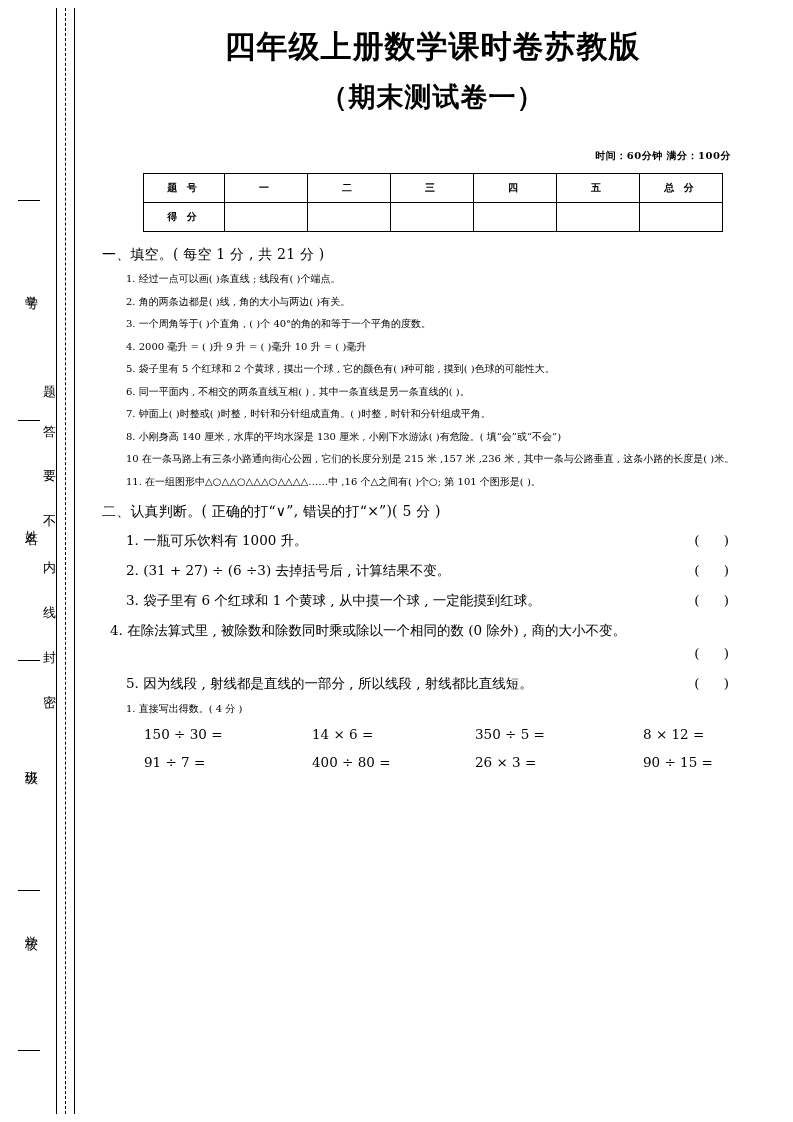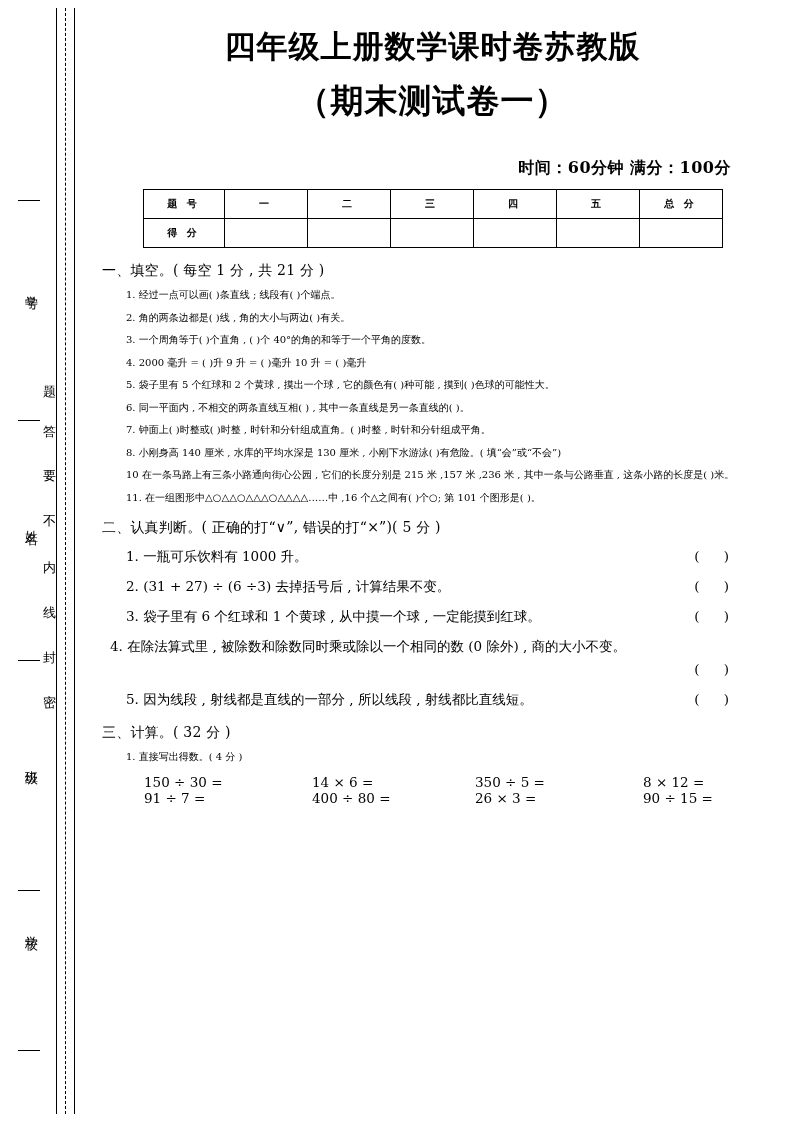--- a/index.html
+++ b/index.html
@@ -79,27 +79,27 @@
     font-weight: bold;
     font-size: 31px;
     letter-spacing: 1px;
     margin-top: 28px;
     line-height: 1.2;
   }
   .title2 {
     text-align: center;
     font-family: "DejaVu Sans", "Liberation Sans", sans-serif;
     font-weight: bold;
-    font-size: 33px;
+    font-size: 27px;
     letter-spacing: 1px;
     margin-top: 14px;
   }
   .meta {
     text-align: right;
-    font-size: 16px;
+    font-size: 10px;
     font-weight: bold;
     margin-top: 34px;
     padding-right: 34px;
     letter-spacing: 0.5px;
   }
 
   table.score {
     border-collapse: collapse;
     width: 580px;
     margin: 10px auto 0 auto;
@@ -153,21 +153,21 @@
     margin-top: 2px;
     padding-right: 0;
   }
   .tf-wrap { position: relative; }
 
   .calc-grid {
     margin-top: 10px;
     margin-left: 44px;
     display: grid;
     grid-template-columns: 168px 163px 168px 150px;
-    row-gap: 0;
+    row-gap: 12px;
     font-size: 13.5px;
   }
 </style>
 </head>
 <body>
 
 <div class="seal-strip">
   <div class="seal-rule r1"></div>
   <div class="seal-rule r2"></div>
   <div class="dashed-v"></div>
@@ -250,21 +250,20 @@
   </div>
   <div class="tf tf-wrap" style="padding-right:0;margin-left:10px;">
     <span>4. 在除法算式里 , 被除数和除数同时乘或除以一个相同的数 (0 除外) , 商的大小不变。</span>
     <span class="brk below" style="padding-right:26px;">(        )</span>
   </div>
   <div class="tf">
     <span>5. 因为线段 , 射线都是直线的一部分 , 所以线段 , 射线都比直线短。</span>
     <span class="brk">(        )</span>
   </div>
 
-  <div class="sec-head">三、计算。( 32 分 )</div>
   <div class="q">1. 直接写出得数。( 4 分 )</div>
 
   <div class="calc-grid">
     <div>150 ÷ 30 =</div>
     <div>14 × 6 =</div>
     <div>350 ÷ 5 =</div>
     <div>8 × 12 =</div>
     <div>91 ÷ 7 =</div>
     <div>400 ÷ 80 =</div>
     <div>26 × 3 =</div>

